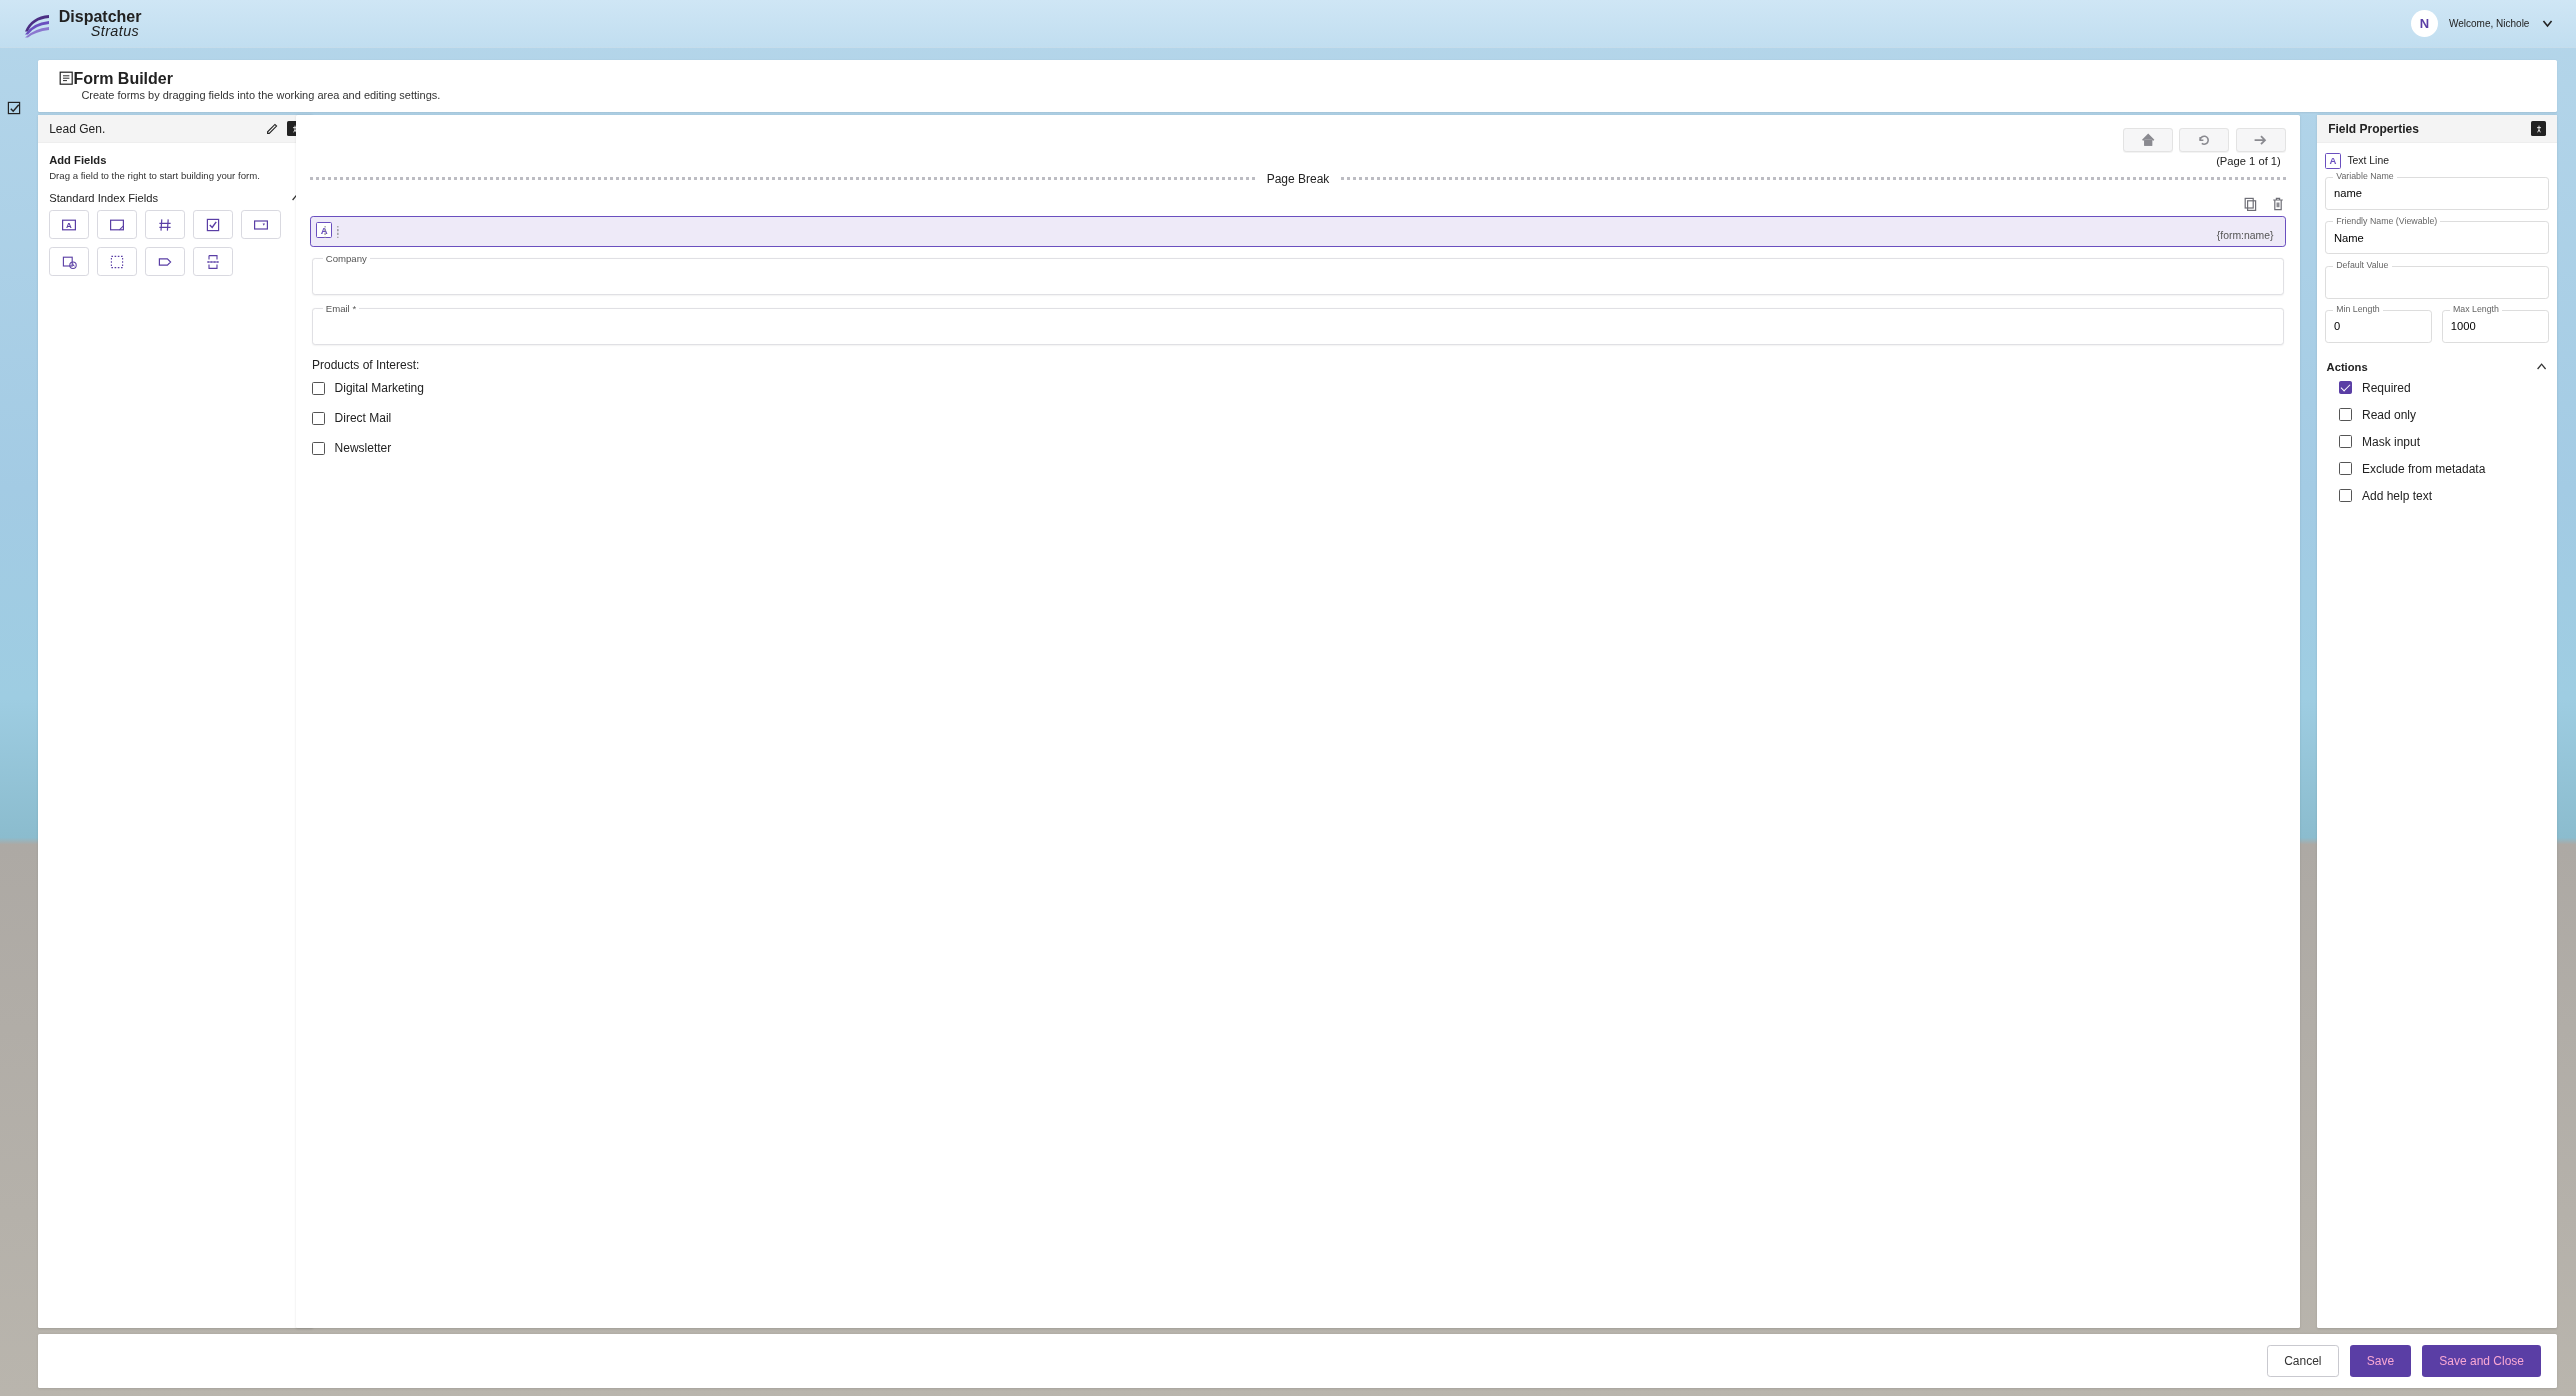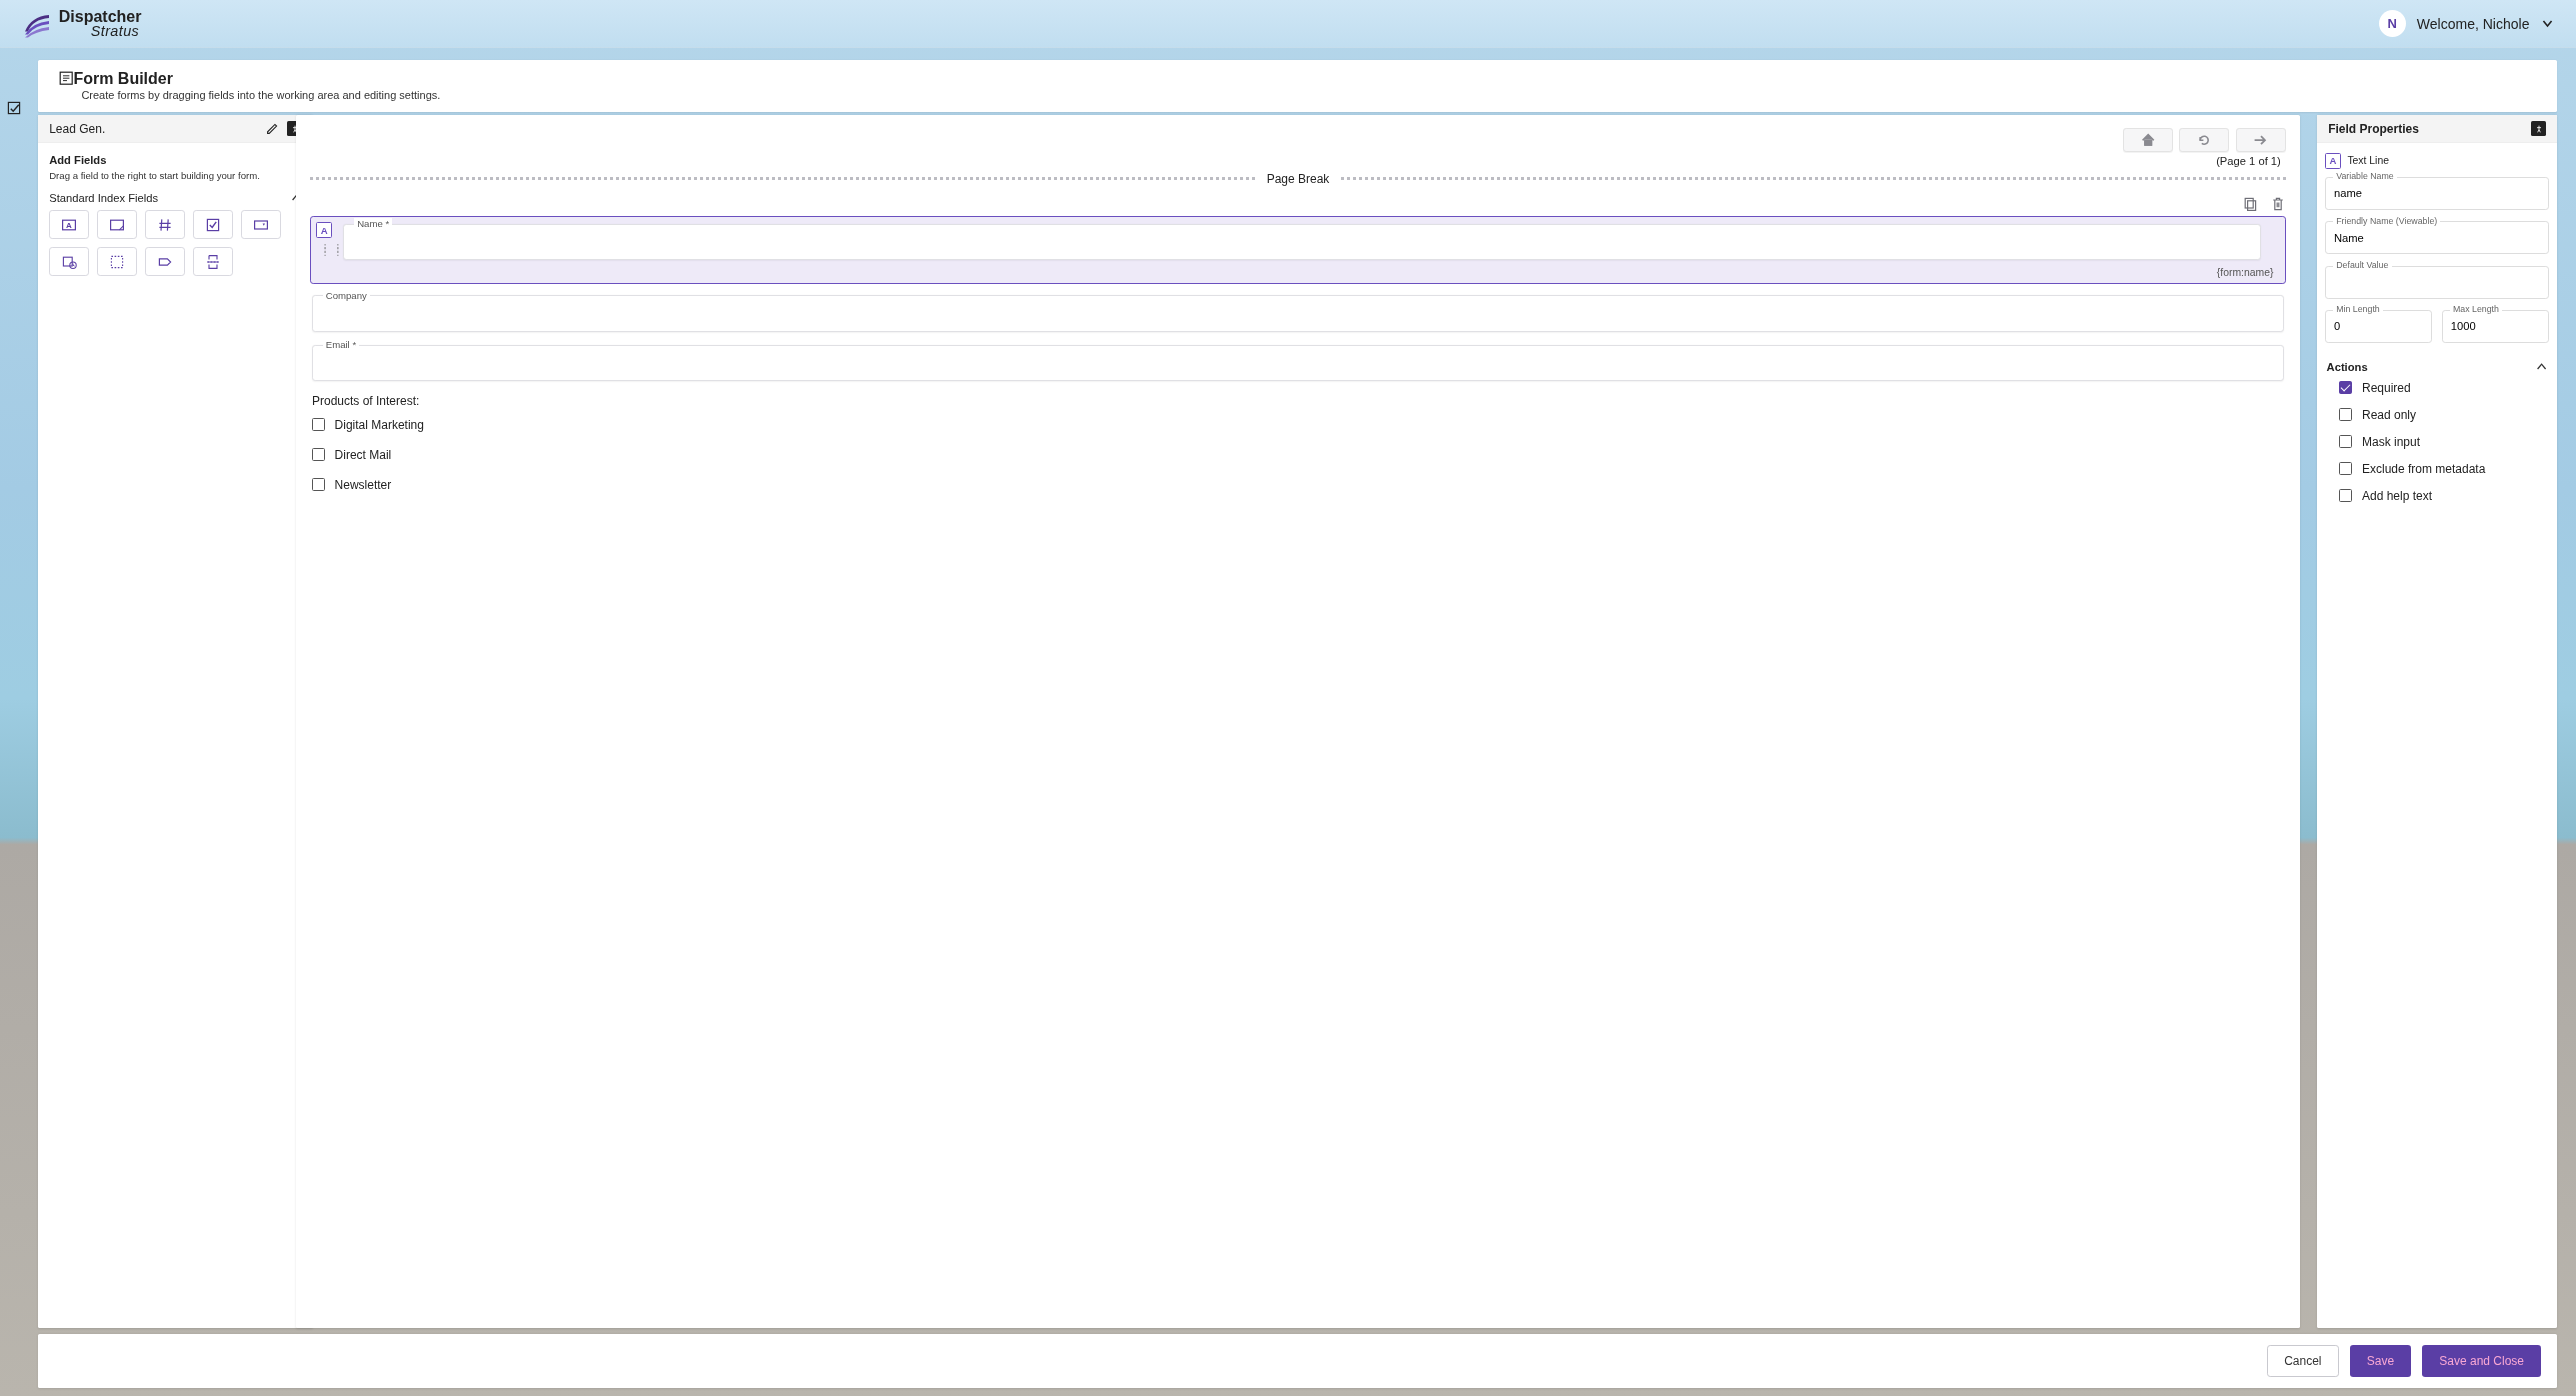--- a/index.html
+++ b/index.html
@@ -44,21 +44,21 @@
   .avatar {
     width: 27px; height: 27px;
     background: #fff;
     border-radius: 50%;
     display: flex;
     align-items: center; justify-content: center;
     color: #5a3ea5;
     font-weight: 600;
     font-size: 13px;
   }
-  .welcome { font-size: 14px; }
+  .welcome { font-size: 10px; }
   .chevron-down {
     width: 13px; height: 13px;
     display: inline-block;
     cursor: pointer;
   }
   
   .page-header {
     position: absolute;
     top: 60px;
     left: 38px;
@@ -476,24 +476,20 @@
       <span class="ico">
         <svg viewBox="0 0 20 20">
             <path d="M4 5 L16 5 M8 5 L8 3 L12 3 L12 5 M6 5 L6 17 L14 17 L14 5 M9 8 L9 14 M11 8 L11 14" fill="none" stroke="#6e6e76" stroke-width="1.5"></path>
           </svg>
       </span>
     </div>
 
     <div class="sel-field">
       <div class="type-badge">A</div>
       <div class="grip">⋮⋮<br>⋮⋮</div>
-      <div class="float-input">
-        <span class="lbl">Name *</span>
-        <input type="text" style="">
-      </div>
       <span class="binding">{form:name}</span>
     </div>
 
     <div class="plain-field">
       <div class="float-input">
         <span class="lbl">Company</span>
         <input type="text" style="">
       </div>
     </div>
     <div class="plain-field">

